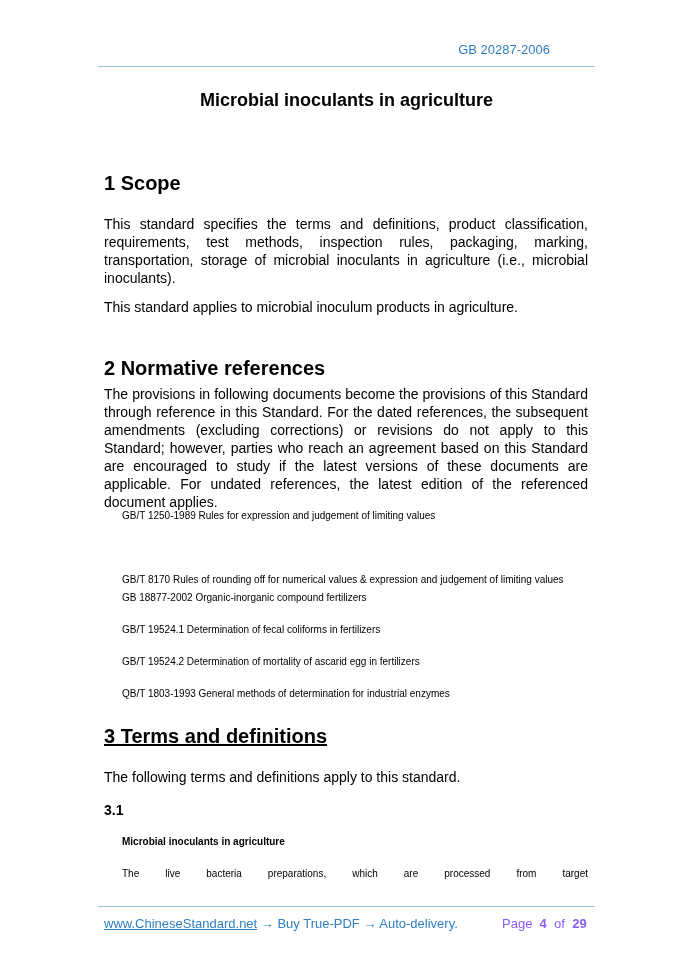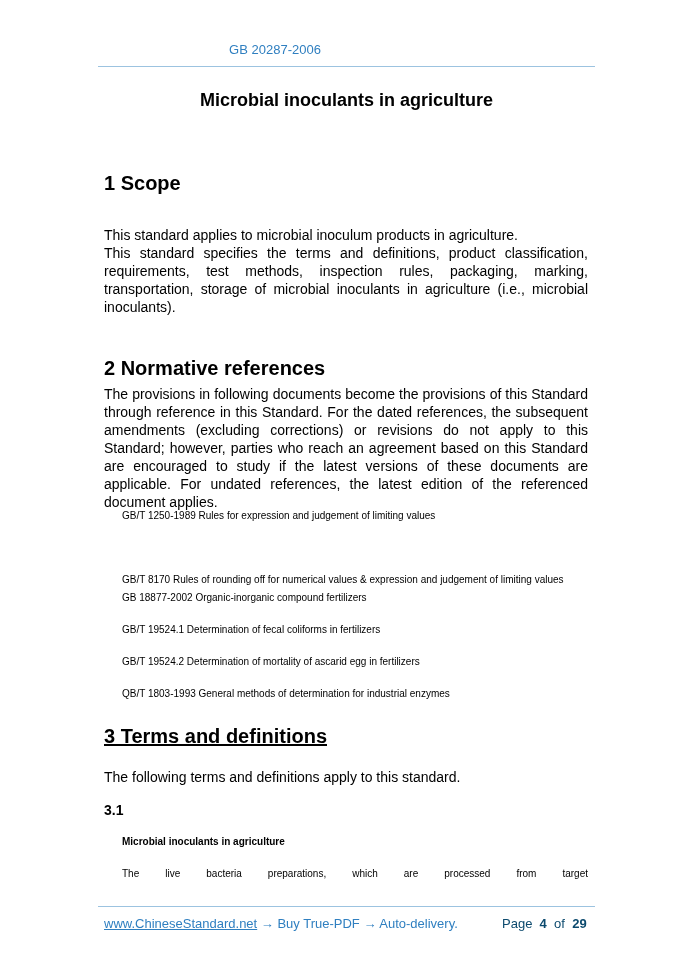--- a/index.html
+++ b/index.html
@@ -1,45 +1,45 @@
 <!DOCTYPE html>
 <html><head>
 <meta charset="utf-8">
 <style>
   html, body { margin: 0; padding: 0; background: #ffffff; }
   body { width: 693px; height: 980px; position: relative; overflow: hidden;
          font-family: "Liberation Sans", sans-serif; color: #000; }
-  .header-code { position: absolute; top: 42px; left: 0; width: 550px; text-align: center;
+  .header-code { position: absolute; top: 42px; left: 0; width: 550px; text-align: right;
                  font-size: 13px; color: #2f7fc0; }
   .rule { position: absolute; left: 98px; width: 497px; height: 1px; background: #9cc3e0; }
   .rule.top { top: 66px; }
   .rule.bottom { top: 906px; }
   .title { position: absolute; top: 90px; left: 0; width: 693px; text-align: center;
            font-size: 18px; font-weight: bold; }
   .content { position: absolute; left: 104px; width: 484px; font-size: 14px; line-height: 18px; }
   h2 { position: absolute; left: 104px; margin: 0; font-size: 20px; font-weight: bold; }
   p { margin: 0; text-align: justify; }
   .ref { position: absolute; left: 122px; width: 466px; font-size: 10px; line-height: 18px; text-align: justify; }
   .footer-link { position: absolute; top: 916px; left: 104px; font-size: 13px; color: #2f7fc0; }
   .footer-link a { color: #2f7fc0; text-decoration: underline; }
-  .footer-page { position: absolute; top: 916px; left: 502px; font-size: 13px; color: #0c4a6e; }
+  .footer-page { position: absolute; top: 916px; left: 502px; font-size: 13px; color: #8b5cf6; }
   .footer-page b { font-weight: bold; }
 </style>
 </head>
 <body>
 
 <div class="header-code">GB 20287-2006</div>
 <div class="rule top"></div>
 
 <div class="title">Microbial inoculants in agriculture</div>
 
 <h2 style="top:172px;">1 Scope</h2>
 <div class="content" style="top:215px;">
+  <p>This standard specifies the terms and definitions, product classification, requirements, test methods, inspection rules, packaging, marking, transportation, storage of microbial inoculants in agriculture (i.e., microbial inoculants).</p>
   <p style="margin-top:11px; text-align:left;">This standard applies to microbial inoculum products in agriculture.</p>
-  <p>This standard specifies the terms and definitions, product classification, requirements, test methods, inspection rules, packaging, marking, transportation, storage of microbial inoculants in agriculture (i.e., microbial inoculants).</p>
 </div>
 
 <h2 style="top:341px;margin-top:16px;">2 Normative references</h2>
 <div class="content" style="top:385px;">
   <p>The provisions in following documents become the provisions of this Standard through reference in this Standard. For the dated references, the subsequent amendments (excluding corrections) or revisions do not apply to this Standard; however, parties who reach an agreement based on this Standard are encouraged to study if the latest versions of these documents are applicable. For undated references, the latest edition of the referenced document applies.</p>
 </div>
 
 <div class="ref" style="top:507px;">GB/T 1250-1989 Rules for expression and judgement of limiting values</div>
 <div class="ref" style="top:571px;">GB/T 8170 Rules of rounding off for numerical values &amp; expression and judgement of limiting values</div>
 <div class="ref" style="top:589px;">GB 18877-2002 Organic-inorganic compound fertilizers</div>

